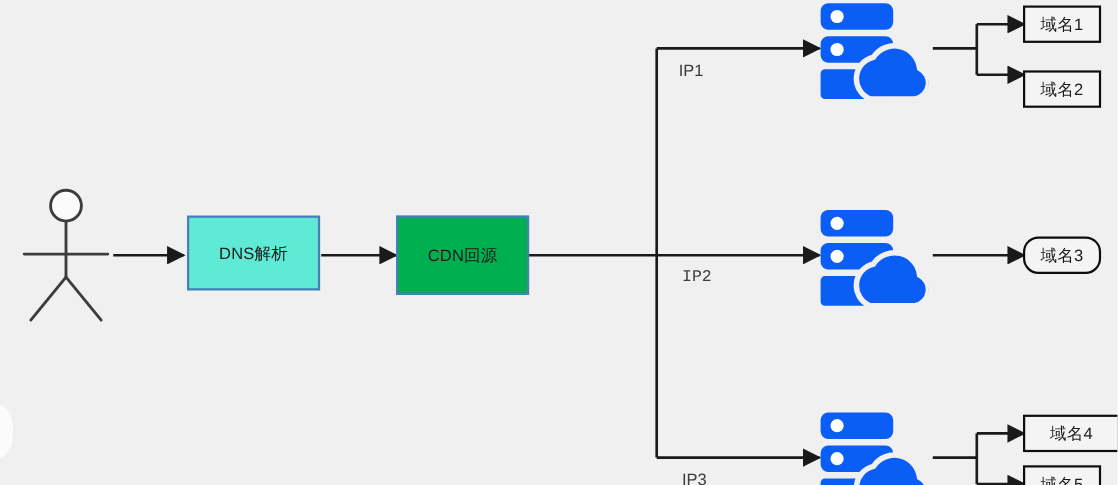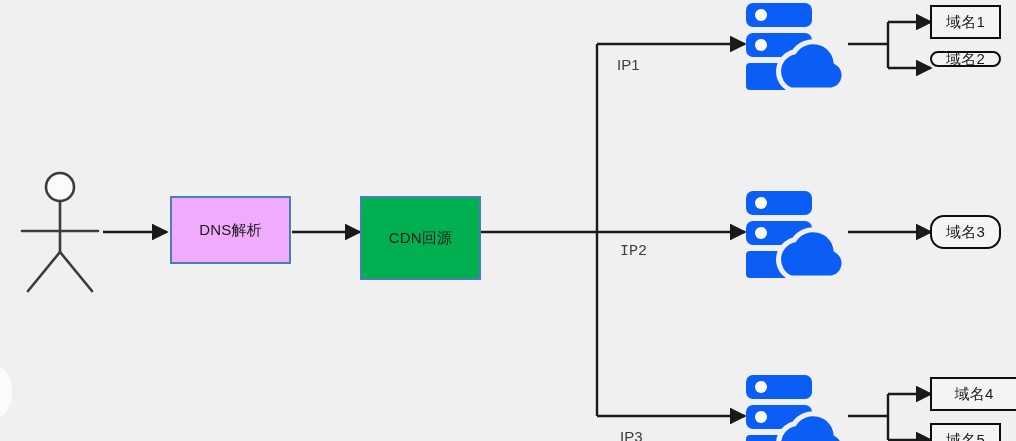--- a/index.html
+++ b/index.html
@@ -104,25 +104,25 @@
     <line x1="888" y1="68" x2="931" y2="68" stroke="#1a1a1a" stroke-width="2.4" marker-end="url(#arrow)"></line>
 
     <line x1="848" y1="232" x2="931" y2="232" stroke="#1a1a1a" stroke-width="2.4" marker-end="url(#arrow)"></line>
 
     <line x1="848" y1="416" x2="889" y2="416" stroke="#1a1a1a" stroke-width="2.4"></line>
     <line x1="888" y1="394" x2="888" y2="440" stroke="#1a1a1a" stroke-width="2.4"></line>
     <line x1="888" y1="394" x2="931" y2="394" stroke="#1a1a1a" stroke-width="2.4" marker-end="url(#arrow)"></line>
     <line x1="888" y1="440" x2="931" y2="440" stroke="#1a1a1a" stroke-width="2.4" marker-end="url(#arrow)"></line>
   </svg>
 
-  <div class="node-box proc-box" style="left:170px; top:196px; width:121px; height:68px; background:#f0abfc;text-align:center;">
+  <div class="node-box proc-box" style="left:170px; top:196px; width:121px; height:68px; background:#5eead4;text-align:center;">
     <span>DNS解析</span>
   </div>
 
-  <div class="node-box proc-box" style="left:360px; top:196px; width:121px; height:84px; background:#00b050;justify-content:center;">
+  <div class="node-box proc-box" style="left:360px; top:196px; width:121px; height:72px; background:#00b050;justify-content:center;">
     <span>CDN回源</span>
   </div>
 
   <div class="edge-label" style="left:617px; top:16px;">IP1</div>
   <div class="edge-label" style="left:620px; top:203px;font-family:Liberation Mono, monospace;">IP2</div>
   <div class="edge-label" style="left:620px; top:388px;text-align:right;">IP3</div>
 
   <div class="icon-wrap" style="left:744px; top:0px;">
     <svg width="100" height="92" viewBox="0 0 100 92" xmlns="http://www.w3.org/2000/svg">
       <g fill="#0b5ef5">
@@ -159,21 +159,21 @@
         <rect x="2" y="63" width="66" height="27" rx="4"></rect>
         <path d="M47 90 a20 20 0 0 1 3 -38 a23 23 0 0 1 42 10 a15 15 0 0 1 -4 28 z" fill="#0b5ef5" stroke="#f0f0f0" stroke-width="5"></path>
       </g>
     </svg>
   </div>
 
   <div class="node-box domain-box" style="left:930px; top:5px; width:71px; height:34px;">
     <span>域名1</span>
   </div>
 
-  <div class="node-box domain-box" style="left:930px; top:51px; width:71px; height:16px;border-radius:14px;">
+  <div class="node-box domain-box" style="left:930px; top:64px; width:71px; height:34px;">
     <span>域名2</span>
   </div>
 
   <div class="node-box domain-box" style="left:930px; top:215px; width:71px; height:34px;border-radius:14px;">
     <span>域名3</span>
   </div>
 
   <div class="node-box domain-box" style="left:930px; top:377px; width:88px; height:34px;">
     <span>域名4</span>
   </div>

